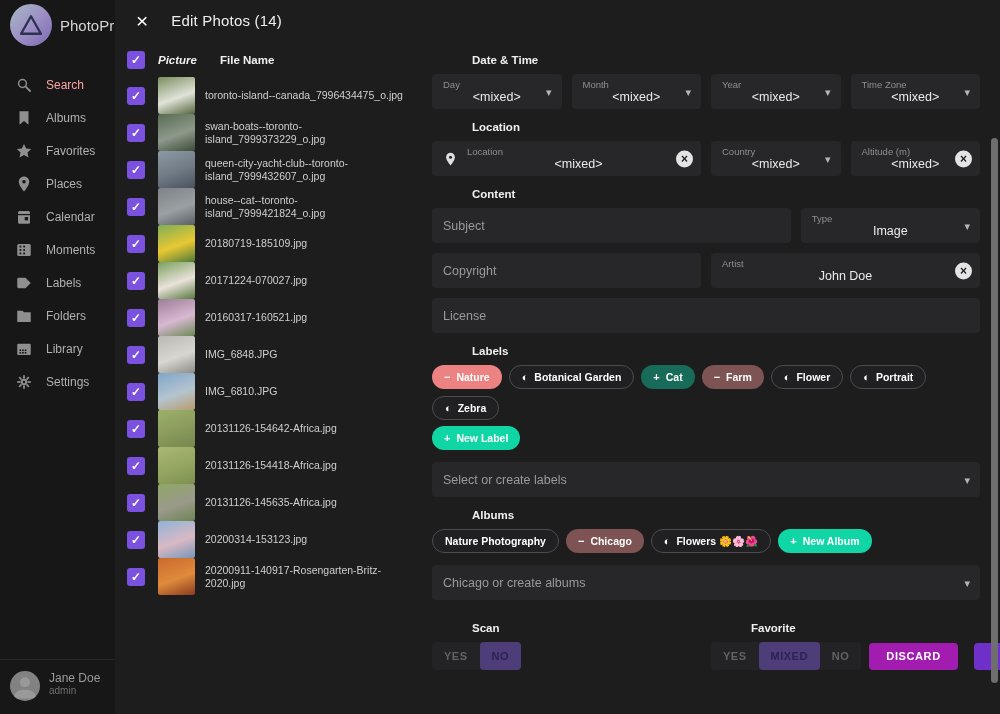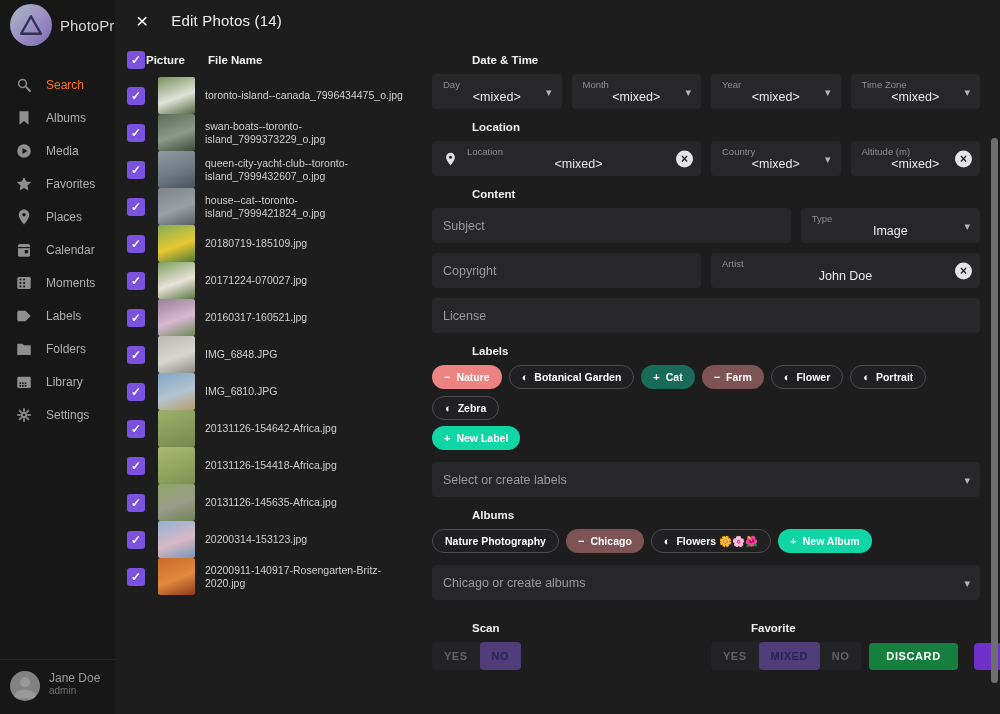--- a/index.html
+++ b/index.html
@@ -17,39 +17,39 @@
   .logo { width:42px; height:42px; flex:0 0 42px; border-radius:50%;
           background:linear-gradient(135deg,#a9bac6 0%,#9b8cc4 55%,#7a6ab2 100%);
           display:flex; align-items:center; justify-content:center; }
   .logo svg { width:28px; height:28px; }
   .brand-name { font-size:15px; color:#d6d6d6; white-space:nowrap; }
   .nav { flex:1 1 auto; padding-top:18px; }
   .nav-item { display:flex; align-items:center; gap:13px; height:33px; padding-left:15px; cursor:pointer; }
   .nav-item .icon { width:18px; height:18px; flex:0 0 18px; color:#8f8f8f; }
   .nav-item .icon svg { width:100%; height:100%; display:block; }
   .nav-item .label { font-size:12px; color:#b0b0b0; }
-  .nav-item.active .label { color:#f97316; }
+  .nav-item.active .label { color:#fca5a5; }
   .sidebar-footer { border-top:1px solid #262626; padding:11px 0 13px 10px; display:flex; gap:9px; align-items:flex-start; }
   .avatar { width:30px; height:30px; flex:0 0 30px; border-radius:50%; background:#828282; overflow:hidden; color:#999999; }
   .avatar svg { width:100%; height:100%; display:block; }
   .user-name { font-size:12px; color:#9b9b9b; line-height:14px; }
   .user-role { font-size:10px; color:#6f6f6f; line-height:12px; }
 
   
   .dialog { flex:1 1 auto; background:#1d1d1e; display:flex; flex-direction:column; position:relative; overflow:hidden; }
   .dialog-header { height:40px; flex:0 0 40px; display:flex; align-items:center; padding-left:21px; gap:23px; }
   .close-btn { background:none; border:none; color:#ffffff; font-size:21px; line-height:1; padding:0; cursor:pointer; font-family:inherit; }
   .dialog-title { font-size:15px; font-weight:400; color:#efefef; margin:0; letter-spacing:0.2px; }
   .dialog-body { flex:1 1 auto; display:flex; padding-left:12px; overflow:hidden; position:relative; }
 
   
   .photo-list { flex:0 0 293px; width:293px; padding-top:5px; overflow:hidden; }
   .list-header { display:flex; align-items:center; height:30px; margin-bottom:2px; }
   .list-header .hdr { font-size:11.5px; font-weight:bold; color:#f0f0f0; }
-  .hdr-picture { width:62px; margin-left:1px; }
+  .hdr-picture { width:62px; margin-left:13px;font-style:italic; }
   .checkbox { width:18px; height:18px; flex:0 0 18px; border-radius:3px; background:#7b52e0; color:#fff;
               font-size:12px; font-weight:bold; display:inline-flex; align-items:center; justify-content:center; cursor:pointer; }
   .photo-row { display:flex; align-items:center; height:37px; }
   .photo-row .checkbox { margin-right:13px; }
   .thumb { width:37px; height:37px; flex:0 0 37px; border-radius:2px; margin-right:10px; cursor:pointer; }
   .fname { font-size:10.5px; color:#cfcfcf; line-height:13px; width:212px; overflow-wrap:break-word; }
 
   
   .form { flex:1 1 auto; padding:2px 20px 0 12px; overflow:hidden; }
   .sect { font-size:11.5px; font-weight:bold; color:#f0f0f0; margin:12px 0 8px;padding-left:40px; }
@@ -85,21 +85,21 @@
   .combo { margin:12px 0 10px; }
 
   
   .bottom-row { display:flex; gap:10px; }
   .half { flex:0 0 calc((100% - 10px)/2); }
   .toggle-group { display:inline-flex; background:#232326; border-radius:4px; }
   .toggle { height:28px; padding:0 12px; font-size:11px; font-weight:bold; letter-spacing:0.5px;
             color:#626262; background:transparent; border:none; cursor:pointer; font-family:inherit; }
   .toggle.selected { background:#4e3d78; color:#2b2256; border-radius:4px; }
   .fav-row { display:flex; align-items:center; gap:8px; }
-  .btn-text { background:#15803d; color:#ffffff; font-size:11px; font-weight:bold; letter-spacing:0.6px;
+  .btn-text { background:#a21caf; color:#ffffff; font-size:11px; font-weight:bold; letter-spacing:0.6px;
               height:27px; padding:0 17px; border-radius:4px; border:none; cursor:pointer; font-family:inherit; }
   .btn-primary { background:#6e30c8; color:#ffffff; font-size:11px; font-weight:bold; letter-spacing:0.6px;
                  height:27px; padding:0 26px; border-radius:4px; border:none; cursor:pointer; font-family:inherit; margin-left:8px; }
 
   
   .scroll-thumb { position:absolute; right:2px; top:98px; width:7px; height:545px; background:#6e6e6e; border-radius:4px; cursor:grab; }
 </style>
 </head>
 <body>
 
@@ -124,29 +124,20 @@
           </span>
           <span class="label">Search</span>
         </div>
         <div class="nav-item">
           <span class="icon">
             <svg viewBox="0 0 24 24">
               <path d="M6 3h12v18l-6-5-6 5z" fill="currentColor"></path>
             </svg>
           </span>
           <span class="label">Albums</span>
-        </div>
-        <div class="nav-item">
-          <span class="icon">
-            <svg viewBox="0 0 24 24">
-              <circle cx="12" cy="12" r="9" fill="currentColor"></circle>
-              <polygon points="10,8 16.5,12 10,16" fill="#171717"></polygon>
-            </svg>
-          </span>
-          <span class="label">Media</span>
         </div>
         <div class="nav-item">
           <span class="icon">
             <svg viewBox="0 0 24 24">
               <path d="M12 2.5l2.9 6 6.6.9-4.8 4.6 1.2 6.5-5.9-3.2-5.9 3.2 1.2-6.5L2.5 9.4l6.6-.9z" fill="currentColor"></path>
             </svg>
           </span>
           <span class="label">Favorites</span>
         </div>
         <div class="nav-item">

